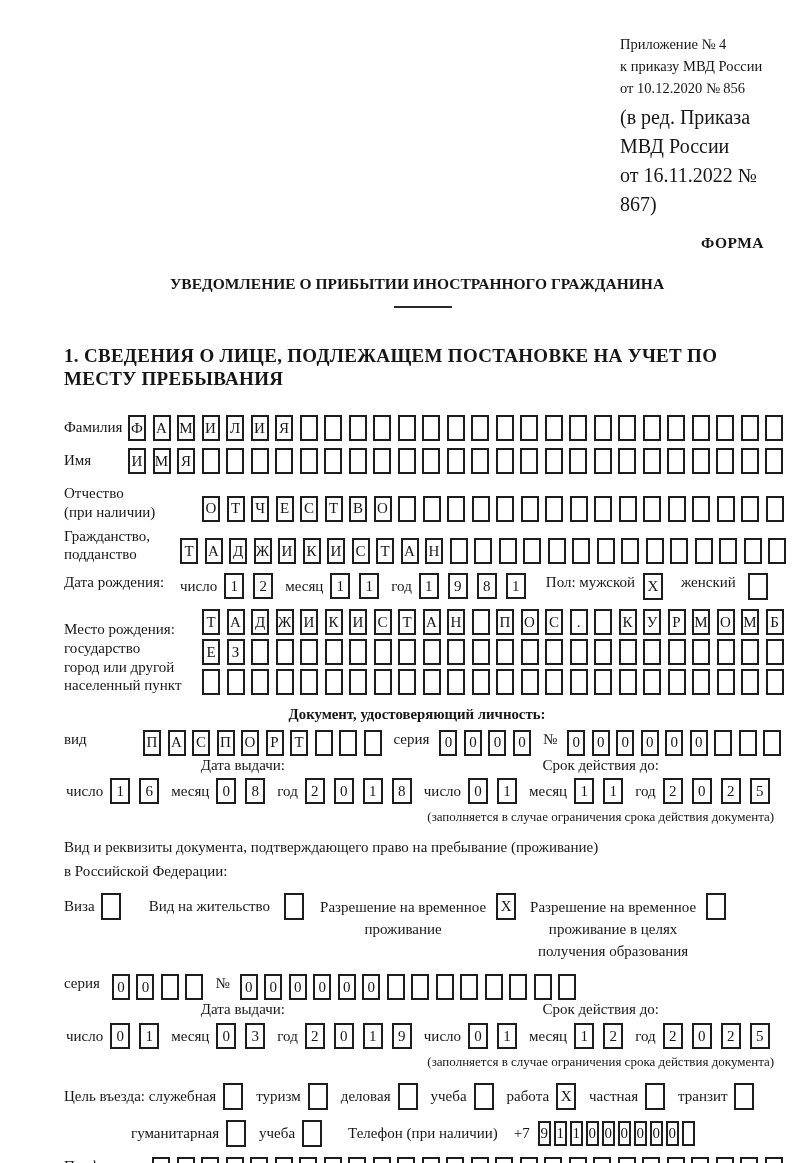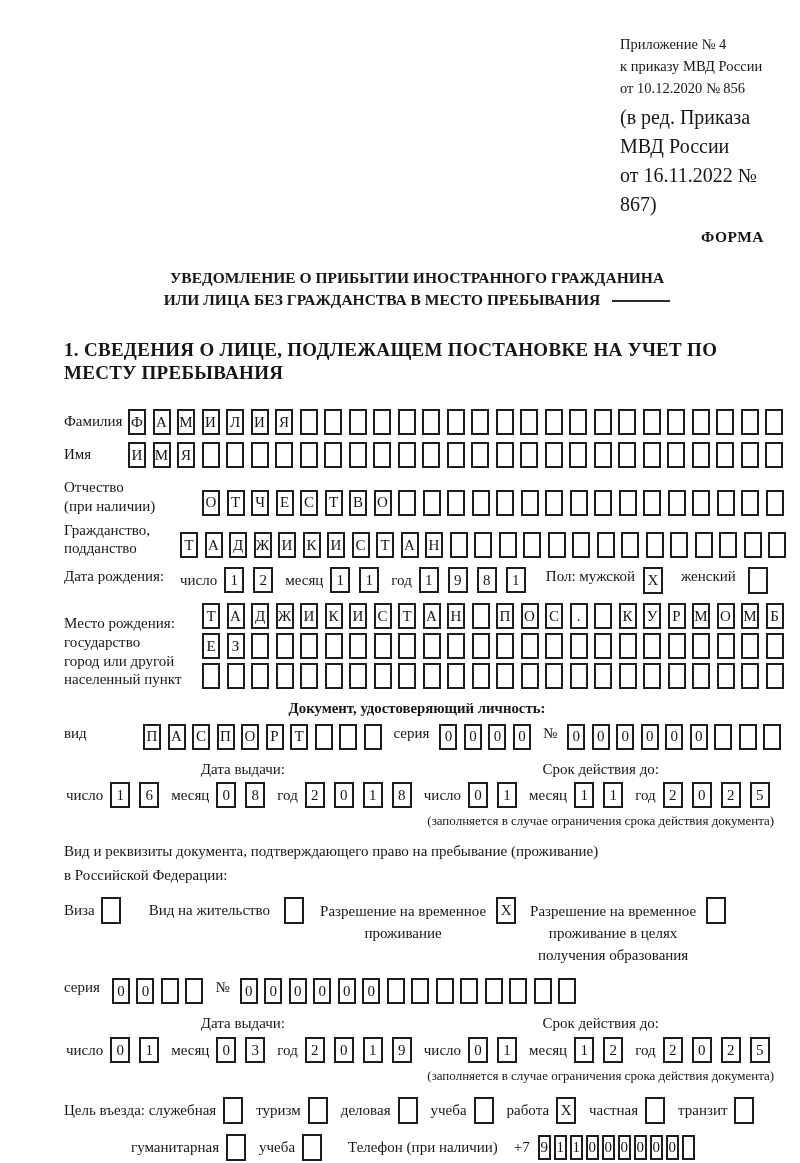--- a/index.html
+++ b/index.html
@@ -7,21 +7,21 @@
   body{
     width:800px;height:1163px;overflow:hidden;position:relative;
     font-family:"Liberation Serif","DejaVu Serif",serif;
     color:#161616;font-size:15px;line-height:1.25;
   }
   .page{padding:34px 30px 0 64px}
 
   
   .annex{margin-left:556px;font-size:14.5px;line-height:1.5}
   .annex .ed{font-size:20px;line-height:1.45;margin-top:4px}
-  .form-label{font-weight:bold;font-size:15.5px;text-align:right;margin:8px 6px 0 0;letter-spacing:.5px}
+  .form-label{font-weight:bold;font-size:15.5px;text-align:right;margin:14px 6px 0 0;letter-spacing:.5px}
   .title{font-weight:bold;font-size:15.5px;text-align:center;margin-top:20px;line-height:1.45}
   .title .u-line{display:inline-block;width:58px;border-bottom:2px solid #2a2a2a;margin-left:12px;transform:translateY(-3px)}
   .section1{font-weight:bold;font-size:19px;margin-top:26px;letter-spacing:.3px}
 
   
   .frow{display:flex;align-items:flex-start;margin-top:7px}
   .frow-top{display:flex;align-items:flex-end;margin-top:7px}
   .lbl{flex:0 0 auto;padding-top:3px}
   .w64{width:64px}.w138{width:138px}.w116{width:116px}.w88{width:88px}.w79{width:79px}.w106{width:106px}
 
@@ -40,21 +40,21 @@
   .cbx .cell{width:20px;height:27px}
 
   .stack{display:flex;flex-direction:column;gap:4px}
 
   
   .dategrp{display:inline-flex;align-items:center}
   .dlbl{margin:0 7px 0 0}
   .dategrp .dlbl+ .dcells{margin-right:10px}
   .dategrp .dlbl{margin-left:2px}
 
-  .twocol{display:flex;margin-top:10px;align-items:flex-start}
+  .twocol{display:flex;align-items:flex-start}
   .tc-left{width:382px}
   .tc-right{flex:1}
   .tc-hdr{text-align:center;margin-bottom:4px}
   .note{font-size:13px;margin-top:5px;text-align:center;white-space:nowrap}
 
   .plain{margin-top:12px}
   .plain2{margin-top:6px}
 
   .permit-row{display:flex;align-items:flex-start;margin-top:12px}
   .p-lbl{padding-top:4px}
@@ -82,21 +82,21 @@
       <div>(в ред. Приказа МВД России</div>
       <div>от 16.11.2022 № 867)</div>
     </div>
   </div>
 
   <div class="form-label">ФОРМА</div>
 
   <div class="title">
     <div>УВЕДОМЛЕНИЕ О ПРИБЫТИИ ИНОСТРАННОГО ГРАЖДАНИНА</div>
     <div>
-      <span>ИЛИ ЛИЦА БЕЗ ГРАЖДАНСТВА В МЕСТО ПРЕБЫВАНИЯ</span><span class="u-line"></span>
+      <span class="u-line"></span>
     </div>
   </div>
 
   <div class="section1">1. СВЕДЕНИЯ О ЛИЦЕ, ПОДЛЕЖАЩЕМ ПОСТАНОВКЕ НА УЧЕТ ПО МЕСТУ ПРЕБЫВАНИЯ</div>
 
   <div class="frow" style="margin-top:24px">
     <span class="lbl w64">Фамилия</span>
     <span class="cells">
         <span class="cell">Ф</span>
         <span class="cell">А</span>

